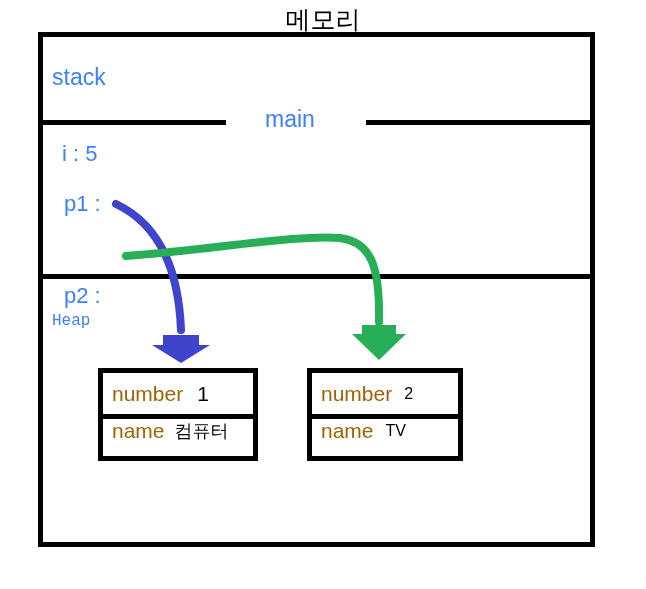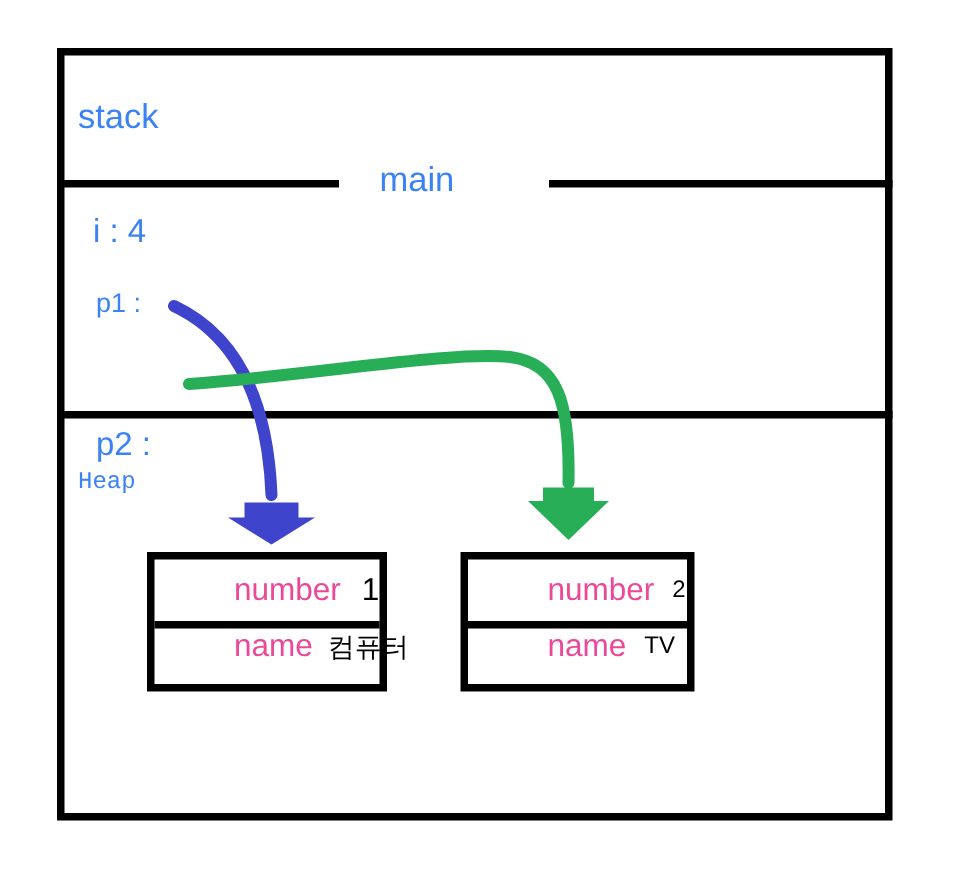--- a/index.html
+++ b/index.html
@@ -54,23 +54,23 @@
   #main-divider-right { left: 366px; top: 120px; width: 229px; }
   #stack-heap-divider { left: 38px;  top: 274px; width: 557px; }
 
   
   .lbl {
     color: #3b82f6;
     white-space: nowrap;
     line-height: 1;
   }
   #stack-label { left: 52px;  top: 66px;  font-size: 23px; }
-  #main-label  { left: 253px; top: 108px; font-size: 23px; }
+  #main-label  { left: 265px; top: 108px; font-size: 23px; }
   #i-row       { left: 62px;  top: 143px; font-size: 22px; }
-  #p1-row      { left: 64px;  top: 193px; font-size: 18px; }
+  #p1-row      { left: 64px;  top: 193px; font-size: 22px; }
   #p2-row      { left: 64px;  top: 241px; font-size: 22px; margin-top: 44px; }
   #heap-label  { left: 52px;  top: 313px; font-size: 16px; font-family: Liberation Mono, monospace; }
 
   
   .obj-box {
     border: 5px solid #000;
     box-sizing: border-box;
     background: #fff;
   }
   #object-box-1 { left: 98px;  top: 368px; width: 160px; height: 93px; }
@@ -80,47 +80,48 @@
     position: relative;
     height: 23px;
     box-sizing: border-box;
     display: flex;
     align-items: center;
     padding-left: 9px;
     white-space: nowrap;
   }
   .obj-row.first { border-bottom: 5px solid #000; height: 46px; }
 
-  .field-key   { font-size: 21px; color: #ec4899; margin-left: 44px; }
+  .field-key   { font-size: 21px; color: #a16207; }
   .field-val   { font-size: 21px; color: #000; margin-left: 14px; }
   .field-val.small { font-size: 16px; margin-left: 12px; }
   .field-val.korean { font-size: 18px; margin-left: 10px; }
 
   
   #arrow-layer {
     left: 0; top: 0;
     width: 646px; height: 589px;
     pointer-events: none;
   }
 </style>
 </head>
 <body>
 
 <div id="stage">
 
+  <div class="abs lbl" id="title">메모리</div>
 
   <div class="abs" id="memory-frame"></div>
 
   <div class="abs lbl" id="stack-label">stack</div>
 
   <div class="abs hline" id="main-divider-left"></div>
   <div class="abs hline" id="main-divider-right"></div>
   <div class="abs lbl" id="main-label">main</div>
 
-  <div class="abs lbl" id="i-row">i : 4</div>
+  <div class="abs lbl" id="i-row">i : 5</div>
   <div class="abs lbl" id="p1-row">p1 :</div>
   <div class="abs lbl" id="p2-row">p2 :</div>
 
   <div class="abs hline" id="stack-heap-divider"></div>
 
   <div class="abs lbl" id="heap-label">Heap</div>
 
   <div class="abs obj-box" id="object-box-1">
     <div class="obj-row first">
       <span class="field-key">number</span>

